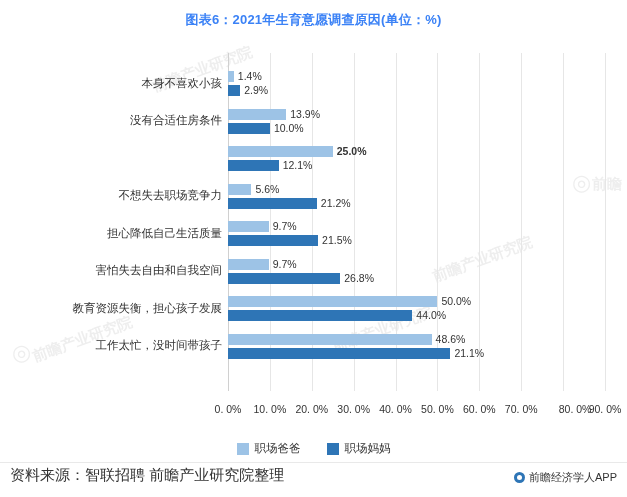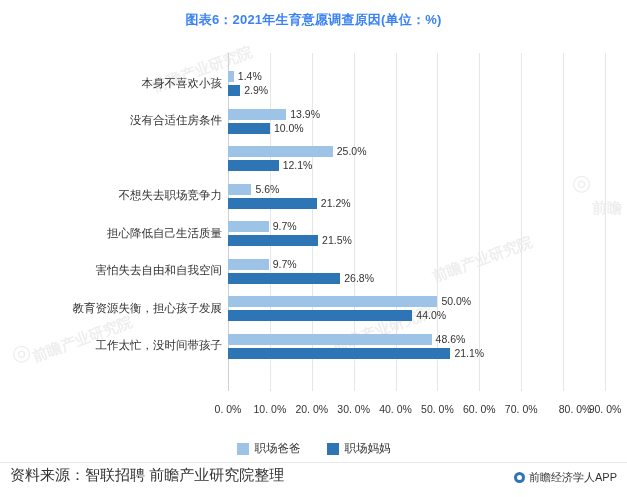--- a/index.html
+++ b/index.html
@@ -205,21 +205,21 @@
 <body>
 
 <div class="page">
 
   <div class="wm" style="left:150px; top:60px; transform:rotate(-20deg);">前瞻产业研究院</div>
   <div class="wm" style="left:30px; top:330px; transform:rotate(-20deg);">前瞻产业研究院</div>
   <div class="wm" style="left:330px; top:320px; transform:rotate(-20deg);">前瞻产业研究院</div>
   <div class="wm" style="left:430px; top:250px; transform:rotate(-20deg);">前瞻产业研究院</div>
   <div class="wm-logo" style="left:12px; top:340px;">◎</div>
   <div class="wm-logo" style="left:572px; top:170px;">◎</div>
-  <div class="wm" style="left:592px; top:175px;margin-top:24px;">前瞻</div>
+  <div class="wm" style="left:592px; top:175px;">前瞻</div>
 
   <div class="chart-title">图表6：2021年生育意愿调查原因(单位：%)</div>
 
   <div class="plot-wrap">
     <div class="grid-area" id="grid-area">
         <div class="gridline axis0" style="left: 0%;"></div>
         <div class="gridline" style="left: 11.1111%;"></div>
         <div class="gridline" style="left: 22.2222%;"></div>
         <div class="gridline" style="left: 33.3333%;"></div>
         <div class="gridline" style="left: 44.4444%;"></div>
@@ -244,21 +244,21 @@
           <div class="bars">
             <div class="bar s0" style="width: 15.4444%; background: rgb(157, 195, 230);"></div>
             <div class="bar-val s0" style="left: calc(15.4444% + 4px);">13.9%</div>
             <div class="bar s1" style="width: 11.1111%; background: rgb(46, 117, 182);"></div>
             <div class="bar-val s1" style="left: calc(11.1111% + 4px);">10.0%</div>
           </div>
         </div>
         <div class="row">
           <div class="bars">
             <div class="bar s0" style="width: 27.7778%; background: rgb(157, 195, 230);"></div>
-            <div class="bar-val s0" style="left: calc(27.7778% + 4px);">25.0%</div>
+            <div class="bar-val s0" style="left: calc(27.7778% + 4px); font-weight: bold;">25.0%</div>
             <div class="bar s1" style="width: 13.4444%; background: rgb(46, 117, 182);"></div>
             <div class="bar-val s1" style="left: calc(13.4444% + 4px);">12.1%</div>
           </div>
         </div>
         <div class="row">
           <div class="cat-label">不想失去职场竞争力</div>
           <div class="bars">
             <div class="bar s0" style="width: 6.22222%; background: rgb(157, 195, 230);"></div>
             <div class="bar-val s0" style="left: calc(6.22222% + 4px);">5.6%</div>
             <div class="bar s1" style="width: 23.5556%; background: rgb(46, 117, 182);"></div>

